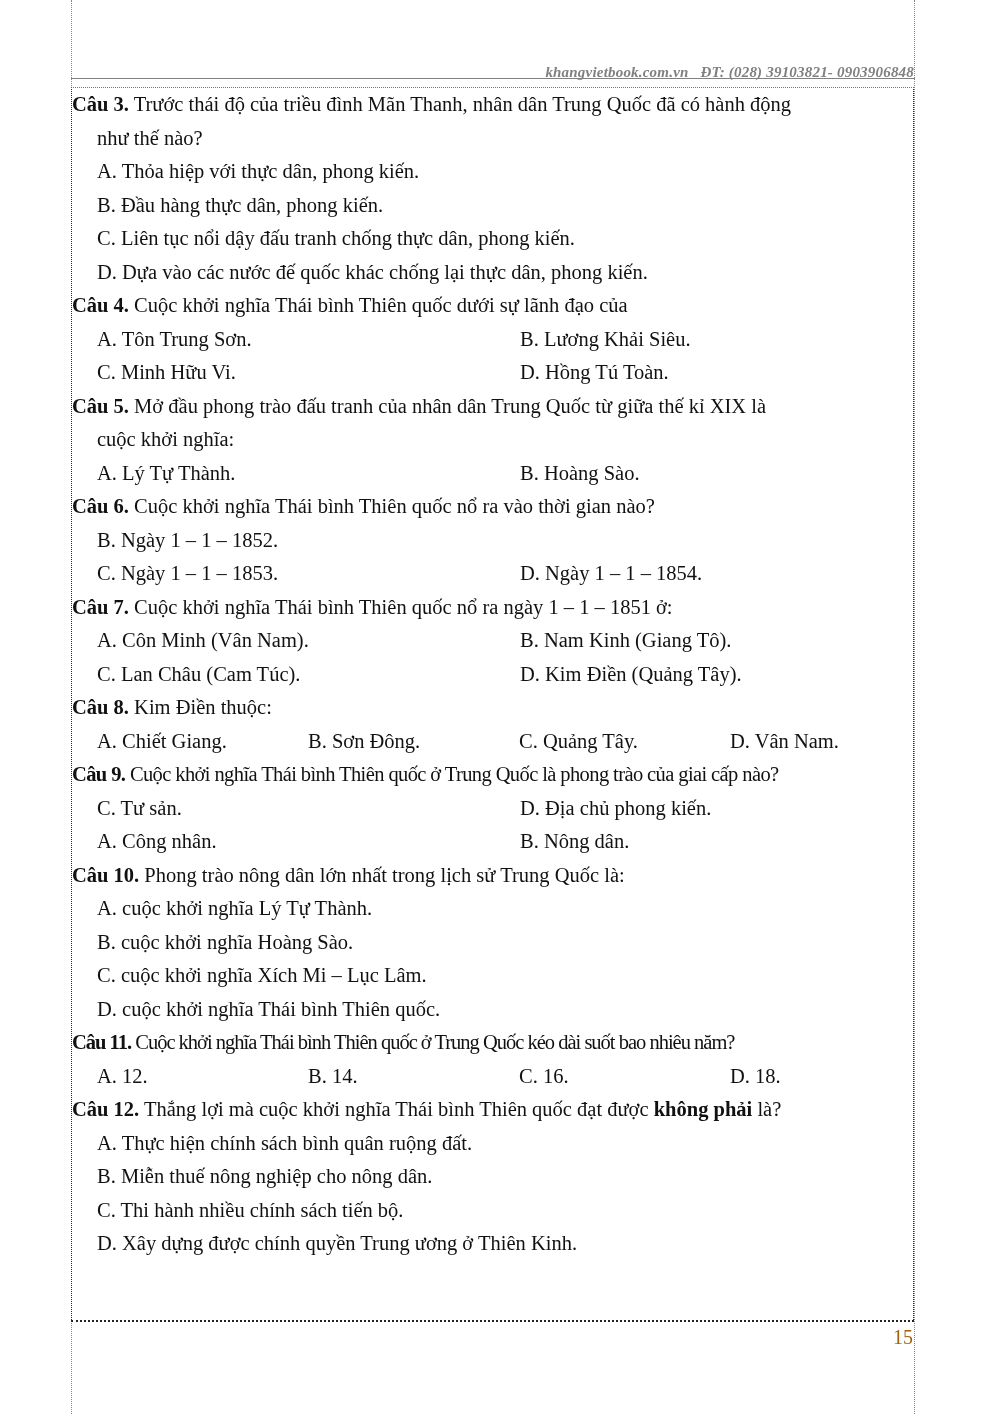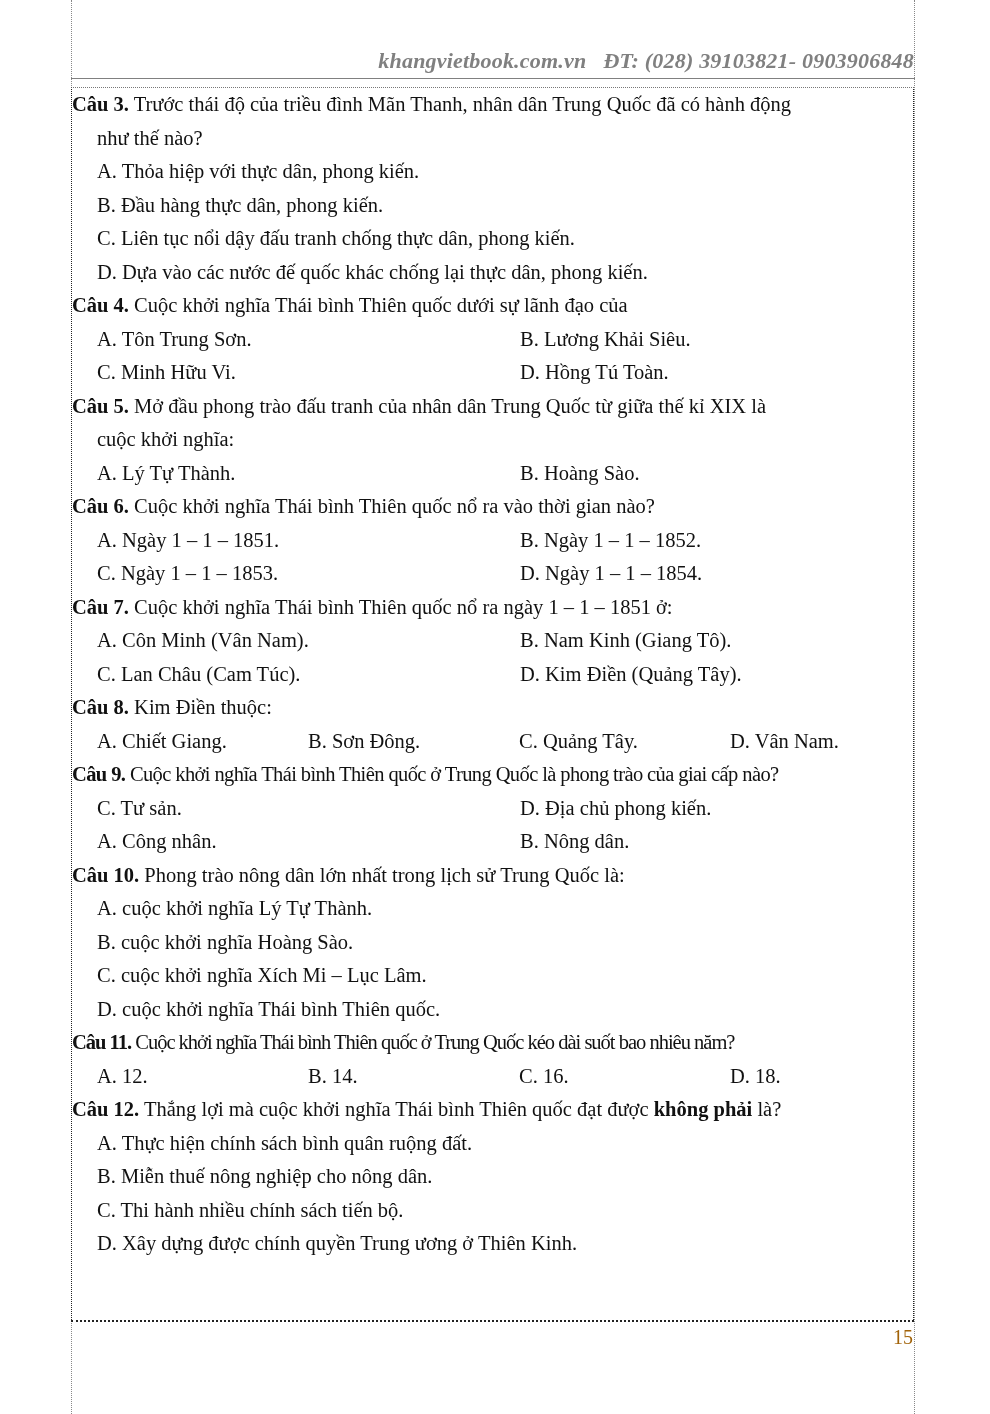--- a/index.html
+++ b/index.html
@@ -1,22 +1,22 @@
 <!DOCTYPE html>
 <html><head>
 <meta charset="utf-8">
 <style>
   html, body { margin: 0; padding: 0; background: #ffffff; }
   body { width: 990px; height: 1414px; position: relative; overflow: hidden;
          font-family: "Liberation Serif", "DejaVu Serif", serif; color: #111; }
   .vline { position: absolute; top: 0; width: 0; border-left: 1px dotted #888; }
   .vline.left { left: 71px; height: 1414px; }
   .vline.right { left: 914px; height: 1414px; }
-  .header { position: absolute; right: 76px; top: 48px; font-style: italic; font-weight: bold;
-            font-size: 22px; color: #808080; white-space: pre; letter-spacing: 0.2px; }
+  .header { position: absolute; right: 76px; top: 64px; font-style: italic; font-weight: bold;
+            font-size: 15px; color: #808080; white-space: pre; letter-spacing: 0.2px; }
   .header-rule { position: absolute; left: 71px; width: 844px; top: 78px; border-top: 1.5px solid #808080; }
   .body-box { position: absolute; left: 71px; top: 87px; width: 843px; height: 1235px;
               border-top: 1px dotted #777; border-bottom: 2px dotted #222; border-right: 1px dotted #222; border-left: 1px dotted #222; box-sizing: border-box; }
   .content { position: absolute; left: 72px; top: 88px; width: 842px; font-size: 20.5px; line-height: 33.5px; }
   .q { margin: 0; }
   .q .qnum { font-weight: bold; }
   .q .cont { display: block; padding-left: 25px; }
   .opt-row { display: flex; padding-left: 25px; }
   .opt-row .opt { flex: 0 0 auto; }
   .two .opt { width: 423px; }
@@ -76,21 +76,20 @@
   </div>
   <div class="opt-row two">
     <span class="opt">A. Lý Tự Thành.</span>
     <span class="opt">B. Hoàng Sào.</span>
   </div>
 
   <div class="q">
     <span class="qnum">Câu 6.</span><span> Cuộc khởi nghĩa Thái bình Thiên quốc nổ ra vào thời gian nào?</span>
   </div>
   <div class="opt-row two">
-    <span class="opt">A. Ngày 1 – 1 – 1851.</span>
     <span class="opt">B. Ngày 1 – 1 – 1852.</span>
   </div>
   <div class="opt-row two">
     <span class="opt">C. Ngày 1 – 1 – 1853.</span>
     <span class="opt">D. Ngày 1 – 1 – 1854.</span>
   </div>
 
   <div class="q">
     <span class="qnum">Câu 7.</span><span> Cuộc khởi nghĩa Thái bình Thiên quốc nổ ra ngày 1 – 1 – 1851 ở:</span>
   </div>

